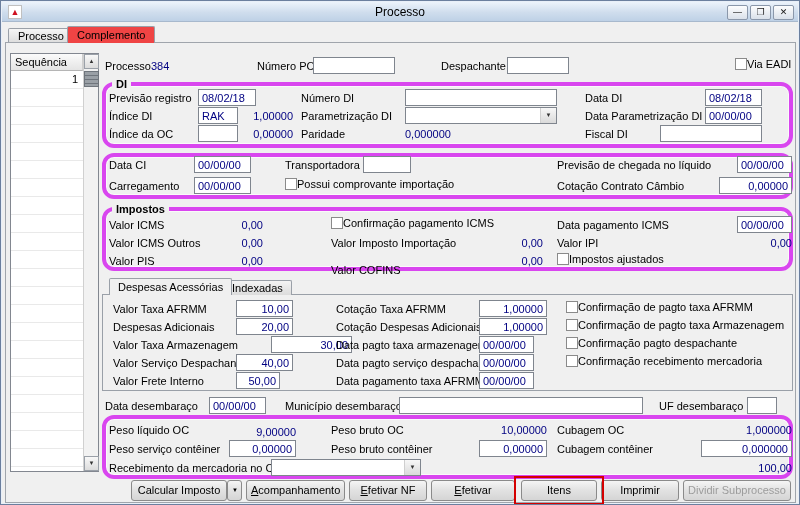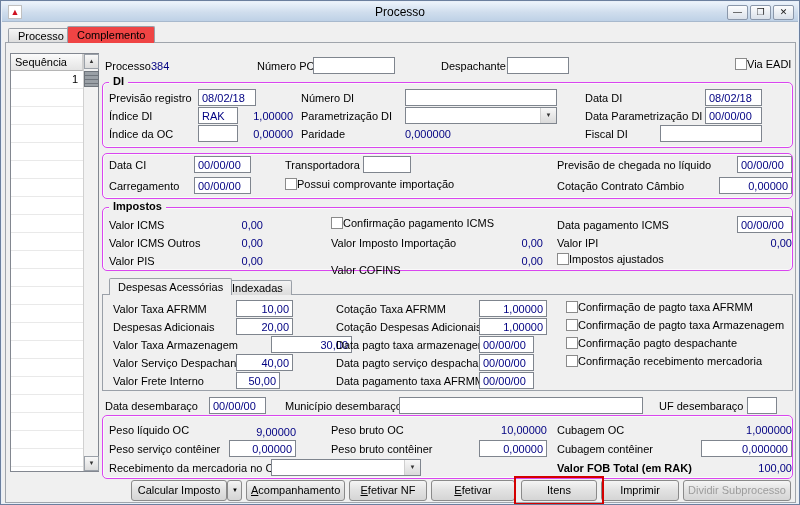--- a/index.html
+++ b/index.html
@@ -53,21 +53,21 @@
   .inp { position:absolute; height:17px; border:1px solid #7f858e; background:#fff; color:#000082;
          font-family:inherit; font-size:11px; padding:0 3px; }
   .inp.r { text-align:right; }
   .chk { position:absolute; display:flex; align-items:center; white-space:nowrap; }
   .chk .box { width:12px; height:12px; background:#fff; border:1px solid #8a8a8a; flex:none; }
   .cmb { position:absolute; height:17px; border:1px solid #7f858e; background:#fff; display:flex; }
   .cmb-text { flex:1; padding:1px 3px; color:#000082; overflow:hidden; }
   .cmb-btn { width:16px; border-left:1px solid #cfcfcf; background:linear-gradient(#f7f7f7,#dadada);
              text-align:center; font-size:6px; line-height:15px; color:#333; }
 
-  .grp { position:absolute; border:1px solid #d946ef; border-radius:5px;
+  .grp { position:absolute; border:4px solid #d946ef; border-radius:12px;
          box-shadow: inset 0 0 0 1px rgba(255,255,255,.65); }
   .legend { position:absolute; left:6px; top:-8px; background:#f0f0f0; padding:0 4px; font-weight:bold; }
 
   
   .itab { position:absolute; border:1px solid #9aa0a8; border-bottom:none; border-radius:2px 2px 0 0;
           padding:0 8px; background:linear-gradient(#f4f4f4,#dcdcdc); line-height:14px; }
   .itab.active { background:#f0f0f0; z-index:3; line-height:16px; }
   .tabbox { position:absolute; border:1px solid #9aa0a8; background:#f0f0f0; }
 
   .btn { position:absolute; height:21px; border:1px solid #8a8a8a; border-radius:3px;
@@ -259,21 +259,20 @@
   <span class="lbl" style="left:330px;top:442px">Peso bruto contêiner</span>
   <input class="inp r" style="left: 478px; top: 439px; width: 68px;" value="0,00000">
   <span class="lbl" style="left:556px;top:442px">Cubagem contêiner</span>
   <input class="inp r" style="left: 700px; top: 439px; width: 91px;" value="0,000000">
 
   <span class="lbl" style="left:108px;top:461px">Recebimento da mercadoria no CD</span>
   <div class="cmb" style="left:270px;top:458px;width:150px">
     <span class="cmb-text"></span>
     <span class="cmb-btn">▼</span>
   </div>
-  <span class="lbl b" style="left:556px;top:461px">Valor FOB Total (em RAK)</span>
   <span class="val r" style="left:720px;top:461px;width:71px">100,00</span>
 
   <div class="btn" style="left:130px;top:479px;width:96px">Calcular Imposto</div>
   <div class="btn arrow" style="left:226px;top:479px;width:15px">▼</div>
   <div class="btn" style="left:245px;top:479px;width:99px"><u>A</u>companhamento</div>
   <div class="btn" style="left:348px;top:479px;width:78px"><u>E</u>fetivar NF</div>
   <div class="btn" style="left:430px;top:479px;width:84px"><u>E</u>fetivar Ordens</div>
   <div class="btn" style="left:520px;top:479px;width:76px">Itens</div>
   <div class="btn" style="left:600px;top:479px;width:78px">Imprimir</div>
   <div class="btn disabled" style="left:682px;top:479px;width:108px">Dividir Subprocesso</div>

